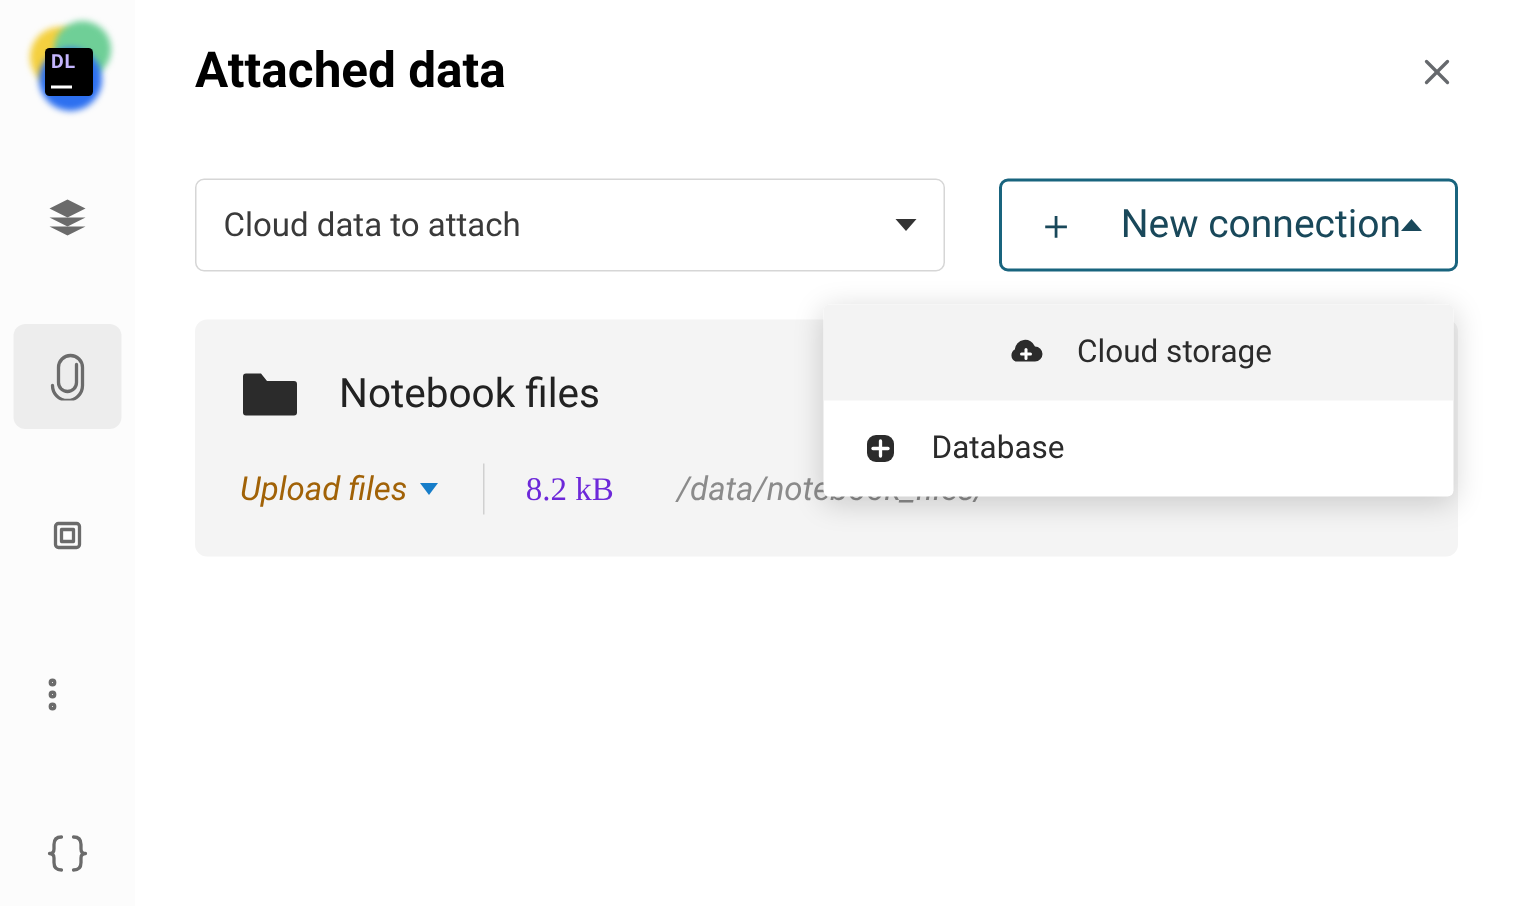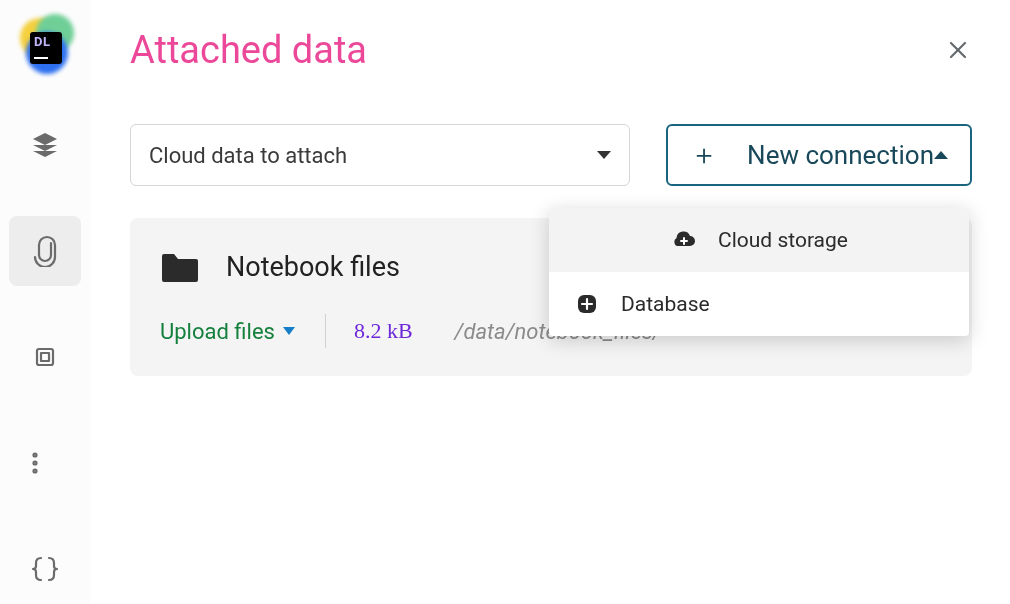--- a/index.html
+++ b/index.html
@@ -18,21 +18,21 @@
 
   .side-item { width: 72px; height: 72px; display: flex; align-items: center; justify-content: center; border-radius: 8px; cursor: pointer; }
   .side-item.active { background: #ededed; }
   .side-icon { width: 32px; height: 32px; display: block; }
   .side-icon path, .side-icon rect, .side-icon circle { fill: none; stroke: #6b6b6b; stroke-width: 2.2; stroke-linecap: round; stroke-linejoin: round; }
   .side-icon.solid path { fill: #6b6b6b; stroke: none; }
 
   
   .main { flex: 1; padding: 28px 38px 0 40px; position: relative; }
   .header { display: flex; align-items: center; justify-content: space-between; margin-bottom: 52px; }
-  .title { font-size: 38px; font-weight: 400; color: #ec4899; }
+  .title { font-size: 33px; font-weight: 700; color: #000000; }
   .close-btn { width: 28px; height: 28px; cursor: pointer; display: flex; align-items: center; justify-content: center; }
   .close-btn svg { width: 18px; height: 18px; }
   .close-btn svg line { stroke: #66696d; stroke-width: 2.2; stroke-linecap: round; }
 
   
   .toolbar { display: flex; gap: 36px; margin-bottom: 32px; }
   .select-box { flex: 0 0 500px; height: 62px; border: 1.5px solid #d6d6d6; border-radius: 6px; display: flex; align-items: center; padding: 0 18px; cursor: pointer; background: #fff; }
   .select-box .sel-text { font-size: 22px; color: #3a3a3a; flex: 1; }
   .select-box .caret { width: 0; height: 0; border-left: 7px solid transparent; border-right: 7px solid transparent; border-top: 8px solid #333; }
 
@@ -46,21 +46,21 @@
   .dropdown-item { height: 64px; display: flex; align-items: center; padding: 0 24px; gap: 20px; font-size: 21px; color: #2b2b2b; cursor: pointer; }
   .dropdown-item.hover { background: #f3f3f3; justify-content: center; }
   .dr-icon { width: 28px; height: 28px; }
 
   
   .card { background: #f4f4f4; border-radius: 8px; padding: 32px 30px 28px 30px; }
   .card-head { display: flex; align-items: center; gap: 26px; margin-bottom: 30px; }
   .folder-icon { width: 40px; height: 34px; }
   .card-title { font-size: 27px; font-weight: 400; color: #222; }
   .card-row { display: flex; align-items: center; gap: 0; font-size: 22px; }
-  .upload-link { color: #15803d; cursor: pointer; display: flex; align-items: center; gap: 8px; padding-right: 30px; }
+  .upload-link { color: #a16207; cursor: pointer; display: flex; align-items: center; gap: 8px; padding-right: 30px; font-style: italic; }
   .upload-link .caret2 { width: 0; height: 0; border-left: 6px solid transparent; border-right: 6px solid transparent; border-top: 8px solid #167dc9; }
   .divider { width: 1px; height: 34px; background: #d0d0d0; margin: 0 28px 0 0; }
   .size-text { color: #6d28d9; padding-right: 42px; font-family: Liberation Serif, serif; }
   .path-text { color: #8b8b8b; font-style: italic; }
 </style>
 </head>
 <body>
 
 <div class="app">
 

